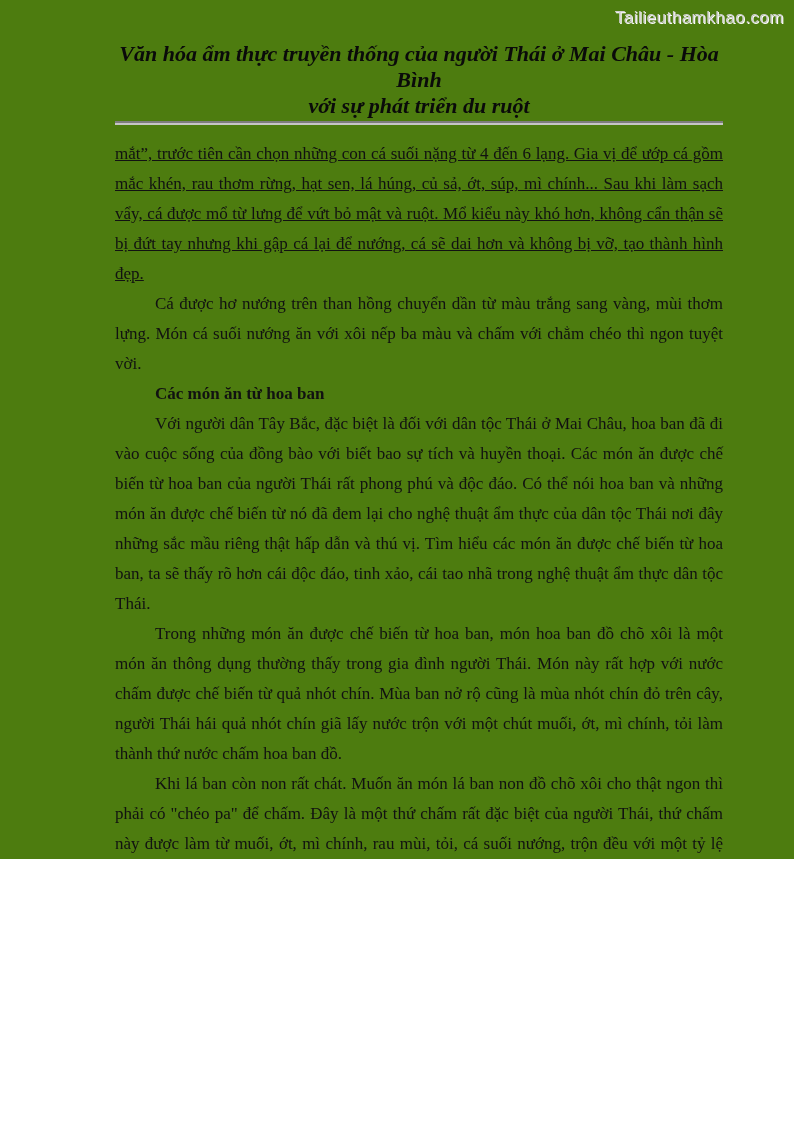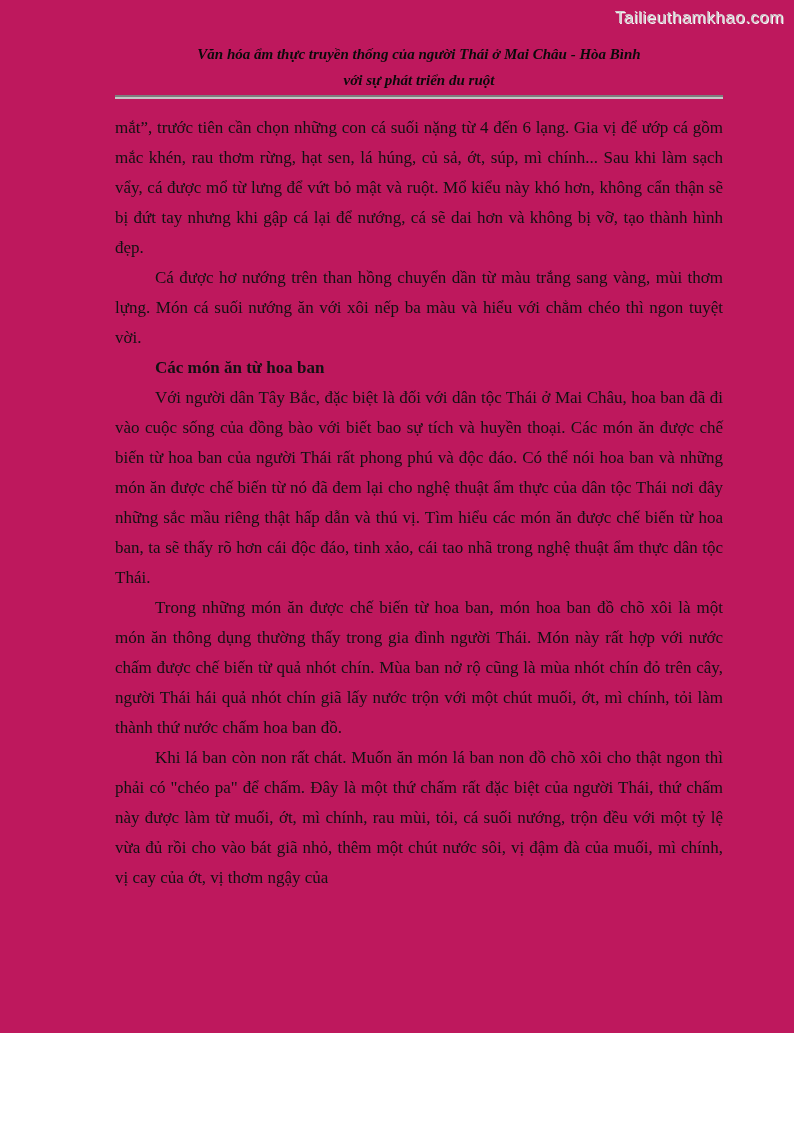--- a/index.html
+++ b/index.html
@@ -1,21 +1,21 @@
 <!DOCTYPE html>
 <html lang="vi"><head>
 <meta charset="utf-8">
 <style>
   html, body { margin: 0; padding: 0; }
   body { background: #ffffff; }
   .page {
     position: relative;
     width: 794px;
-    height: 1033px;
-    background: #be185d;
+    height: 859px;
+    background: #4d7c0f;
     overflow: hidden;
     font-family: "Liberation Serif", "DejaVu Serif", serif;
     color: #111111;
   }
   .watermark {
     position: absolute;
     top: 8px;
     right: 10px;
     font-family: "Liberation Sans", "DejaVu Sans", sans-serif;
     font-size: 17px;
@@ -27,41 +27,41 @@
     position: absolute;
     left: 115px;
     top: 0;
     width: 608px;
   }
   .doc-header {
     padding-top: 41px;
     text-align: center;
     font-weight: bold;
     font-style: italic;
-    font-size: 15px;
+    font-size: 22px;
     line-height: 26px;
     color: #0a0a0a;
   }
   .header-rule, .footer-rule {
     height: 2px;
     background: #7d7d7d;
     border-bottom: 2px solid #c6c6c6;
   }
   .header-rule { margin-top: 2px; }
   .doc-body {
     margin-top: 14px;
     font-size: 17px;
     line-height: 30px;
     text-align: justify;
   }
   .doc-body p {
     margin: 0;
     text-indent: 40px;
   }
-  .doc-body p.continuation { text-indent: 0; }
+  .doc-body p.continuation { text-indent: 0; text-decoration: underline; }
   .section-heading {
     font-weight: bold;
     text-indent: 30px;
     margin: 0;
   }
   .doc-footer {
     position: absolute;
     left: 115px;
     top: 1047px;
     width: 608px;
@@ -85,21 +85,21 @@
   <div class="column">
 
     <div class="doc-header">
       <div>Văn hóa ẩm thực truyền thống của người Thái ở Mai Châu - Hòa Bình</div>
       <div>với sự phát triển du ruột</div>
     </div>
     <div class="header-rule"></div>
 
     <div class="doc-body">
       <p class="continuation">mắt”, trước tiên cần chọn những con cá suối nặng từ 4 đến 6 lạng. Gia vị để ướp cá gồm mắc khén, rau thơm rừng, hạt sen, lá húng, củ sả, ớt, súp, mì chính... Sau khi làm sạch vẩy, cá được mổ từ lưng để vứt bỏ mật và ruột. Mổ kiểu này khó hơn, không cẩn thận sẽ bị đứt tay nhưng khi gập cá lại để nướng, cá sẽ dai hơn và không bị vỡ, tạo thành hình đẹp.</p>
-      <p>Cá được hơ nướng trên than hồng chuyển dần từ màu trắng sang vàng, mùi thơm lựng. Món cá suối nướng ăn với xôi nếp ba màu và hiểu với chẳm chéo thì ngon tuyệt vời.</p>
+      <p>Cá được hơ nướng trên than hồng chuyển dần từ màu trắng sang vàng, mùi thơm lựng. Món cá suối nướng ăn với xôi nếp ba màu và chấm với chẳm chéo thì ngon tuyệt vời.</p>
       <p class="section-heading">Các món ăn từ hoa ban</p>
       <p>Với người dân Tây Bắc, đặc biệt là đối với dân tộc Thái ở Mai Châu, hoa ban đã đi vào cuộc sống của đồng bào với biết bao sự tích và huyền thoại. Các món ăn được chế biến từ hoa ban của người Thái rất phong phú và độc đáo. Có thể nói hoa ban và những món ăn được chế biến từ nó đã đem lại cho nghệ thuật ẩm thực của dân tộc Thái nơi đây những sắc mầu riêng thật hấp dẫn và thú vị. Tìm hiểu các món ăn được chế biến từ hoa ban, ta sẽ thấy rõ hơn cái độc đáo, tinh xảo, cái tao nhã trong nghệ thuật ẩm thực dân tộc Thái.</p>
       <p>Trong những món ăn được chế biến từ hoa ban, món hoa ban đồ chõ xôi là một món ăn thông dụng thường thấy trong gia đình người Thái. Món này rất hợp với nước chấm được chế biến từ quả nhót chín. Mùa ban nở rộ cũng là mùa nhót chín đỏ trên cây, người Thái hái quả nhót chín giã lấy nước trộn với một chút muối, ớt, mì chính, tỏi làm thành thứ nước chấm hoa ban đồ.</p>
       <p>Khi lá ban còn non rất chát. Muốn ăn món lá ban non đồ chõ xôi cho thật ngon thì phải có "chéo pa" để chấm. Đây là một thứ chấm rất đặc biệt của người Thái, thứ chấm này được làm từ muối, ớt, mì chính, rau mùi, tỏi, cá suối nướng, trộn đều với một tỷ lệ vừa đủ rồi cho vào bát giã nhỏ, thêm một chút nước sôi, vị đậm đà của muối, mì chính, vị cay của ớt, vị thơm ngậy của</p>
     </div>
 
   </div>
 
   <div class="doc-footer">
     <div class="footer-rule"></div>

